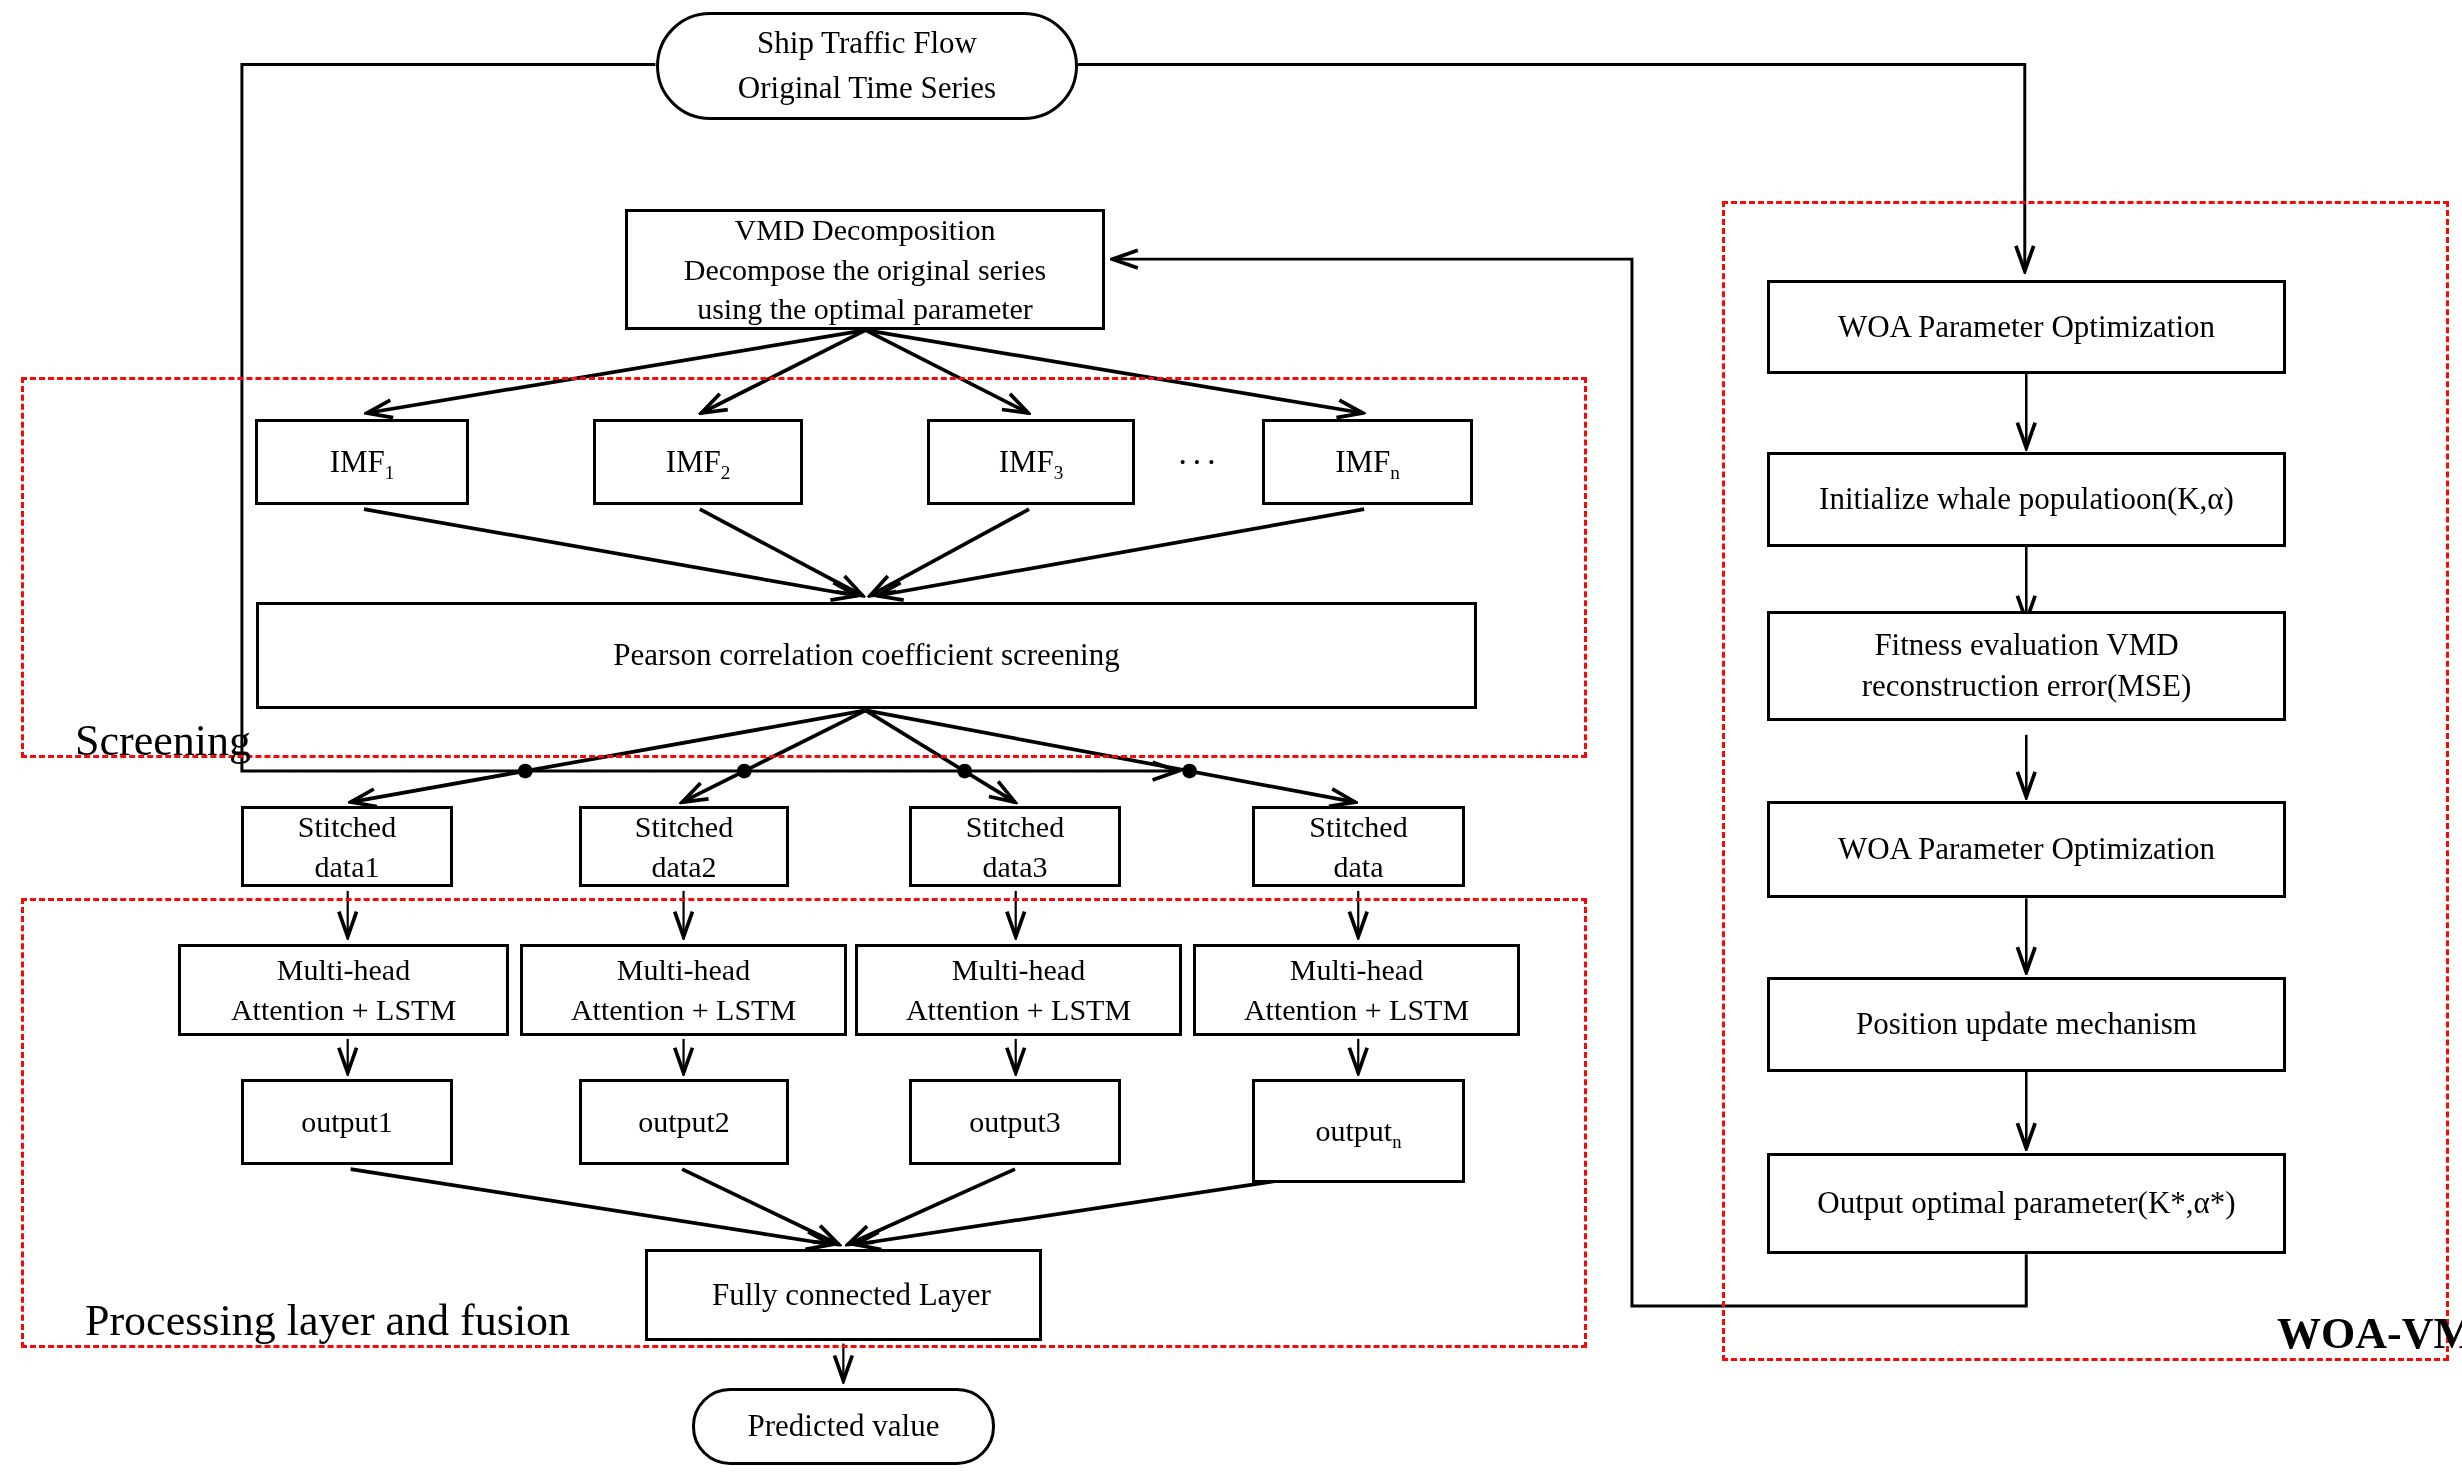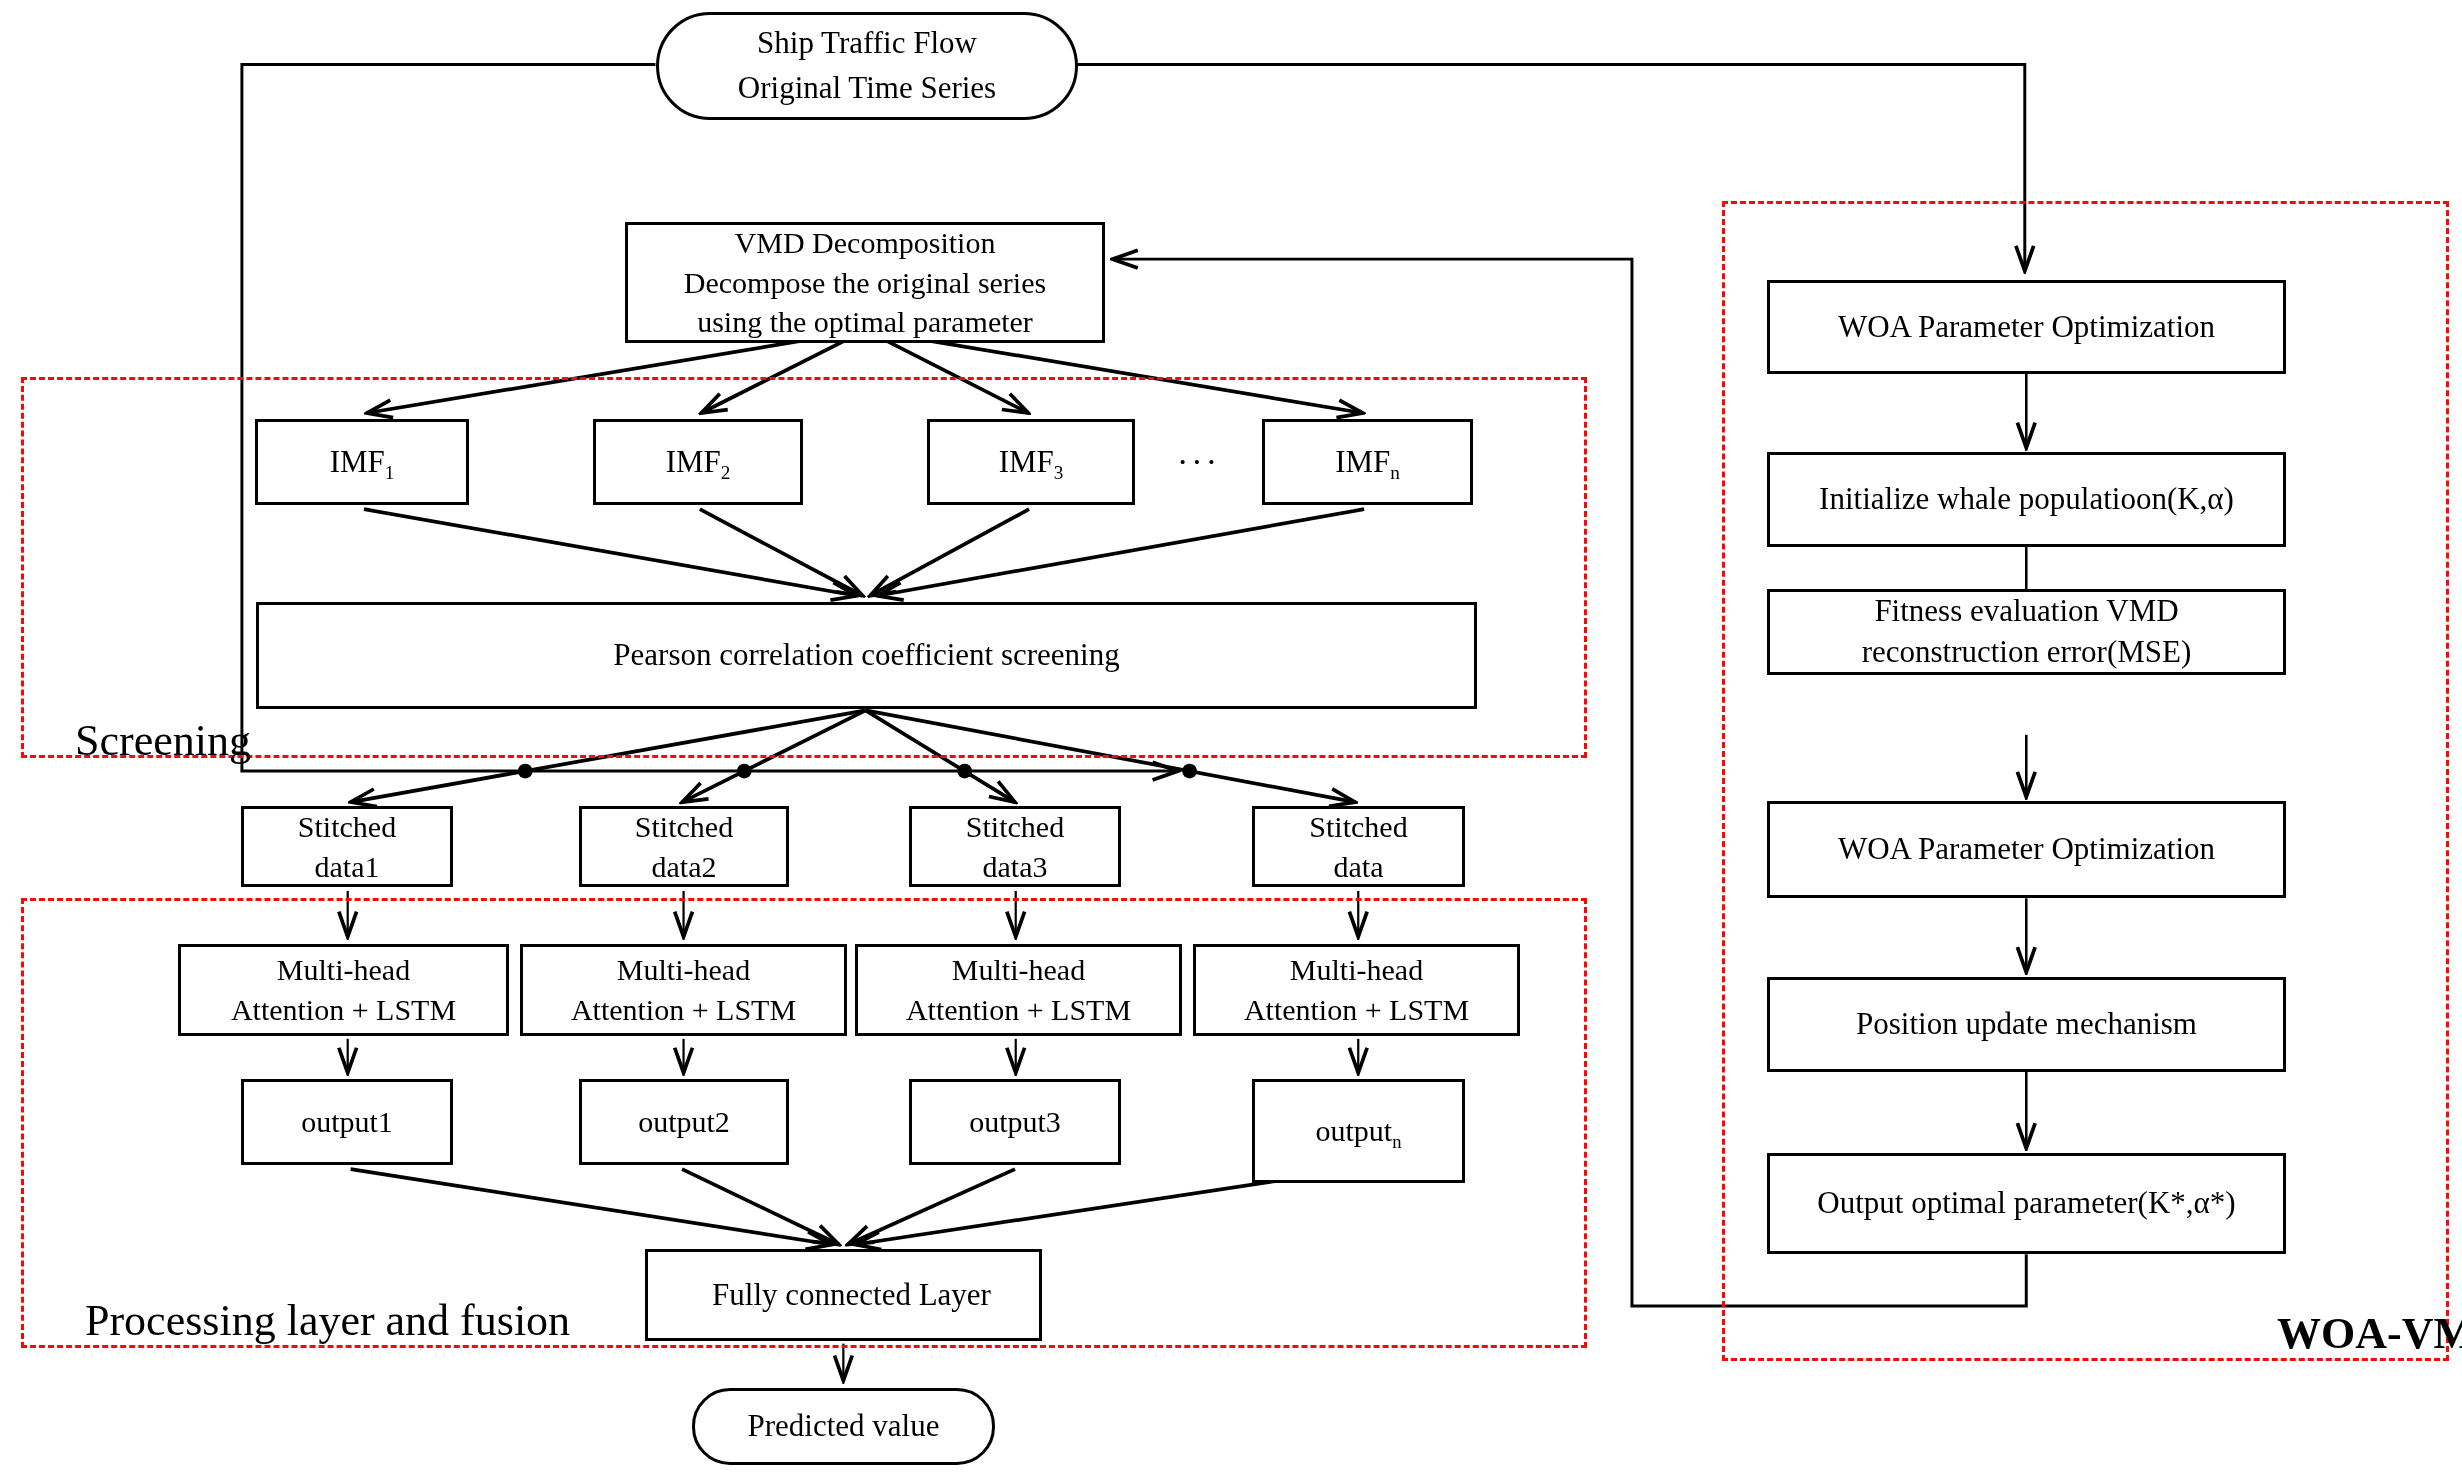--- a/index.html
+++ b/index.html
@@ -110,21 +110,21 @@
 
   <div class="rlabel" style="left:31px; top:715px;">Screening</div>
   <div class="rlabel" style="left:41px; top:1295px;">Processing layer and fusion</div>
   <div class="rlabel" style="left:2233px; top:1308px;font-weight:bold;">WOA-VMD</div>
 
   <div class="node ellipse f42" style="left:656px; top:12px; width:422px; height:108px;">
     <span class="ln">Ship Traffic Flow</span>
     <span class="ln">Original Time Series</span>
   </div>
 
-  <div class="node" style="left:625px; top:222px; width:480px; height:121px;">
+  <div class="node" style="left:625px; top:209px; width:480px; height:121px;">
     <span class="ln">VMD Decomposition</span>
     <span class="ln">Decompose the original series</span>
     <span class="ln">using the optimal parameter</span>
   </div>
 
   <div class="node f42" style="left:255px; top:419px; width:214px; height:86px;">
     <span><span>IMF</span><sub>1</sub></span>
   </div>
   <div class="node f42" style="left:593px; top:419px; width:210px; height:86px;">
     <span><span>IMF</span><sub>2</sub></span>
@@ -195,21 +195,21 @@
   <div class="node stadium f42" style="left:692px; top:1388px; width:303px; height:77px;">
     <span>Predicted value</span>
   </div>
 
   <div class="node f42" style="left:1767px; top:280px; width:519px; height:94px;">
     <span class="ln">WOA Parameter Optimization</span>
   </div>
   <div class="node f42" style="left:1767px; top:452px; width:519px; height:95px;">
     <span class="ln">Initialize whale populatioon(K,α)</span>
   </div>
-  <div class="node f42" style="left:1767px; top:589px; width:519px; height:86px;">
+  <div class="node f42" style="left:1767px; top:611px; width:519px; height:110px;">
     <span class="ln">Fitness evaluation VMD</span>
     <span class="ln">reconstruction error(MSE)</span>
   </div>
   <div class="node f42" style="left:1767px; top:801px; width:519px; height:97px;">
     <span class="ln">WOA Parameter Optimization</span>
   </div>
   <div class="node f42" style="left:1767px; top:977px; width:519px; height:95px;">
     <span class="ln">Position update mechanism</span>
   </div>
   <div class="node f42" style="left:1767px; top:1153px; width:519px; height:101px;">

